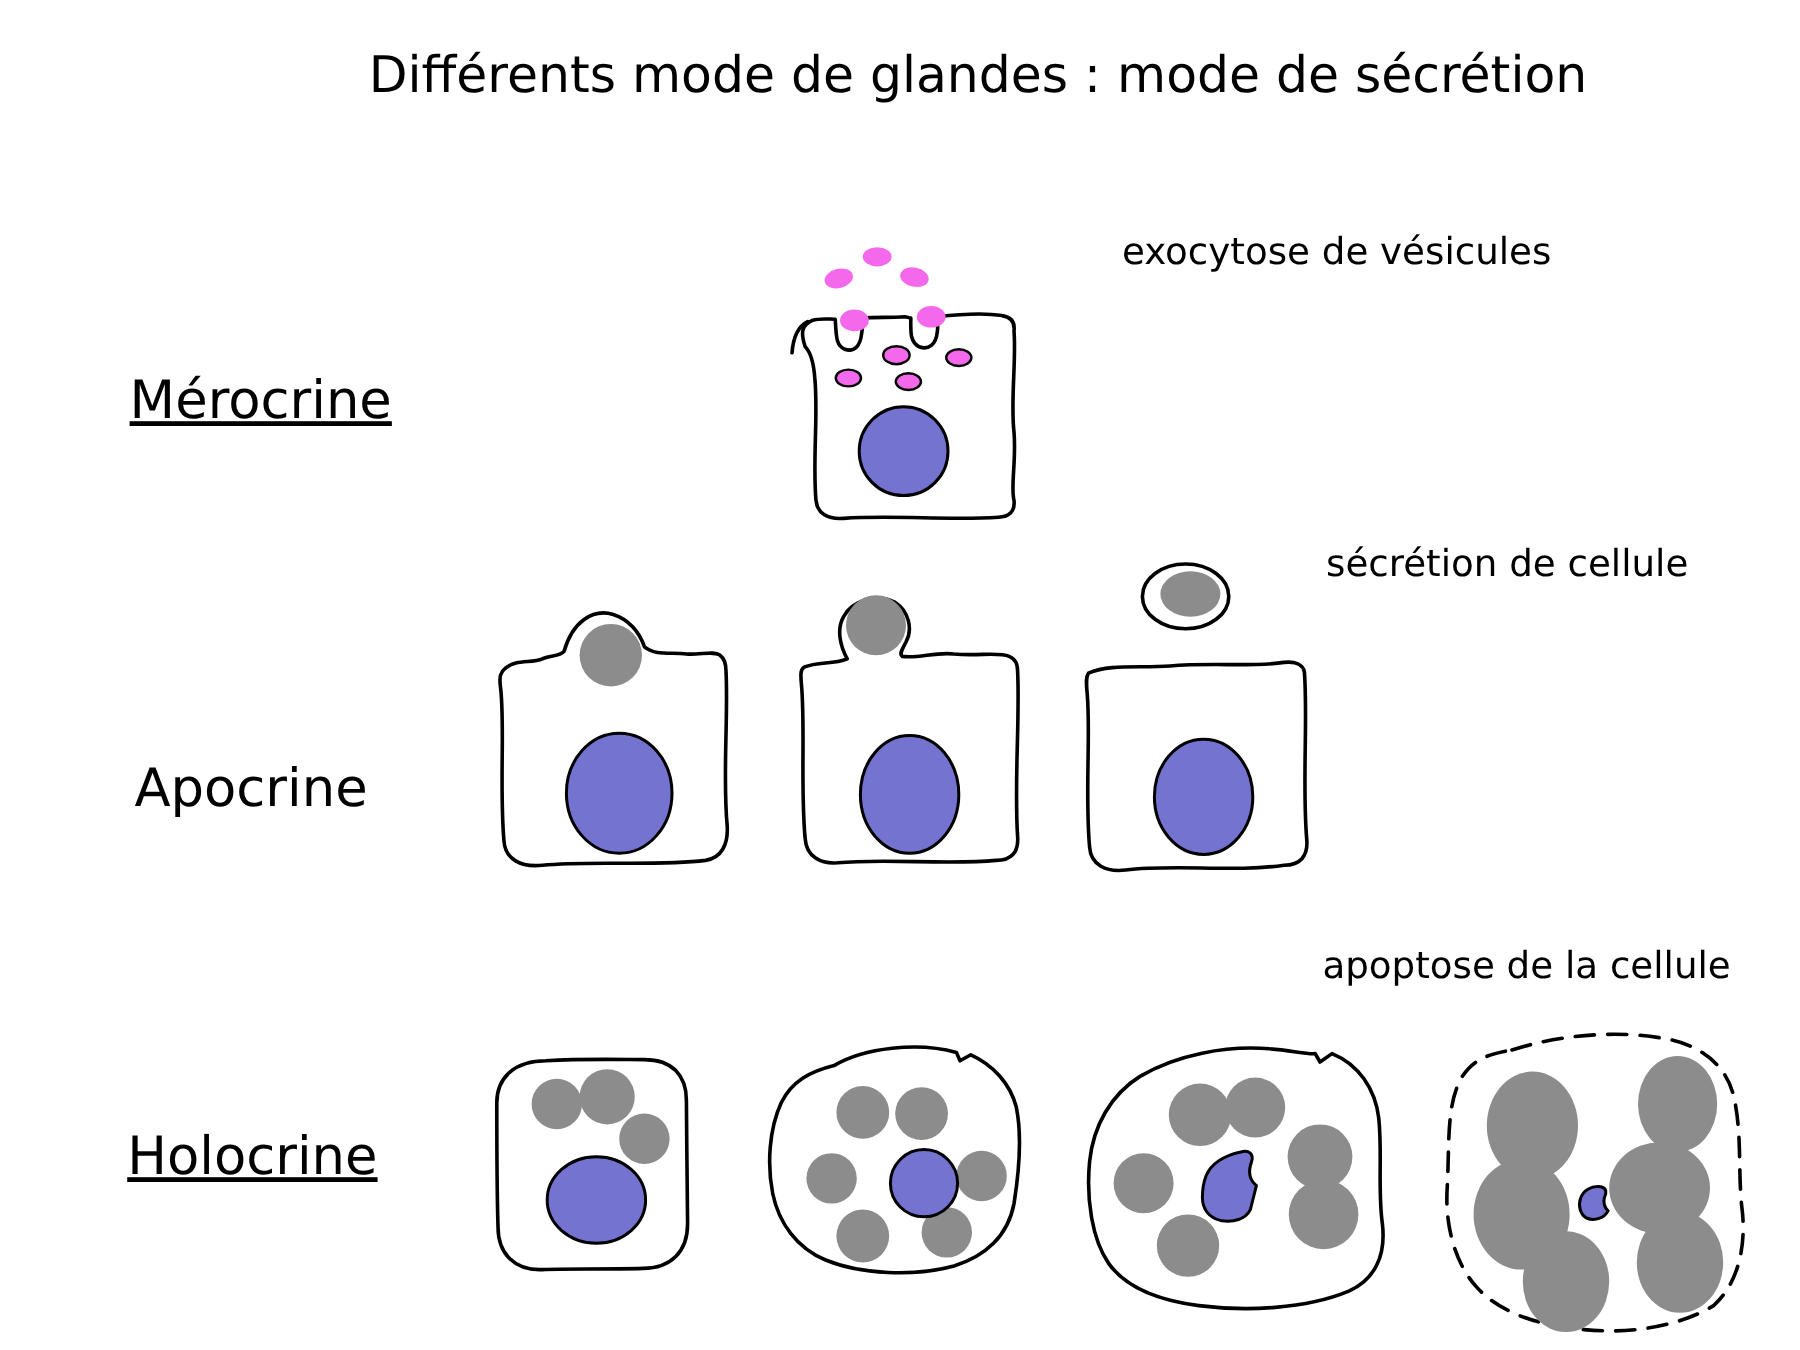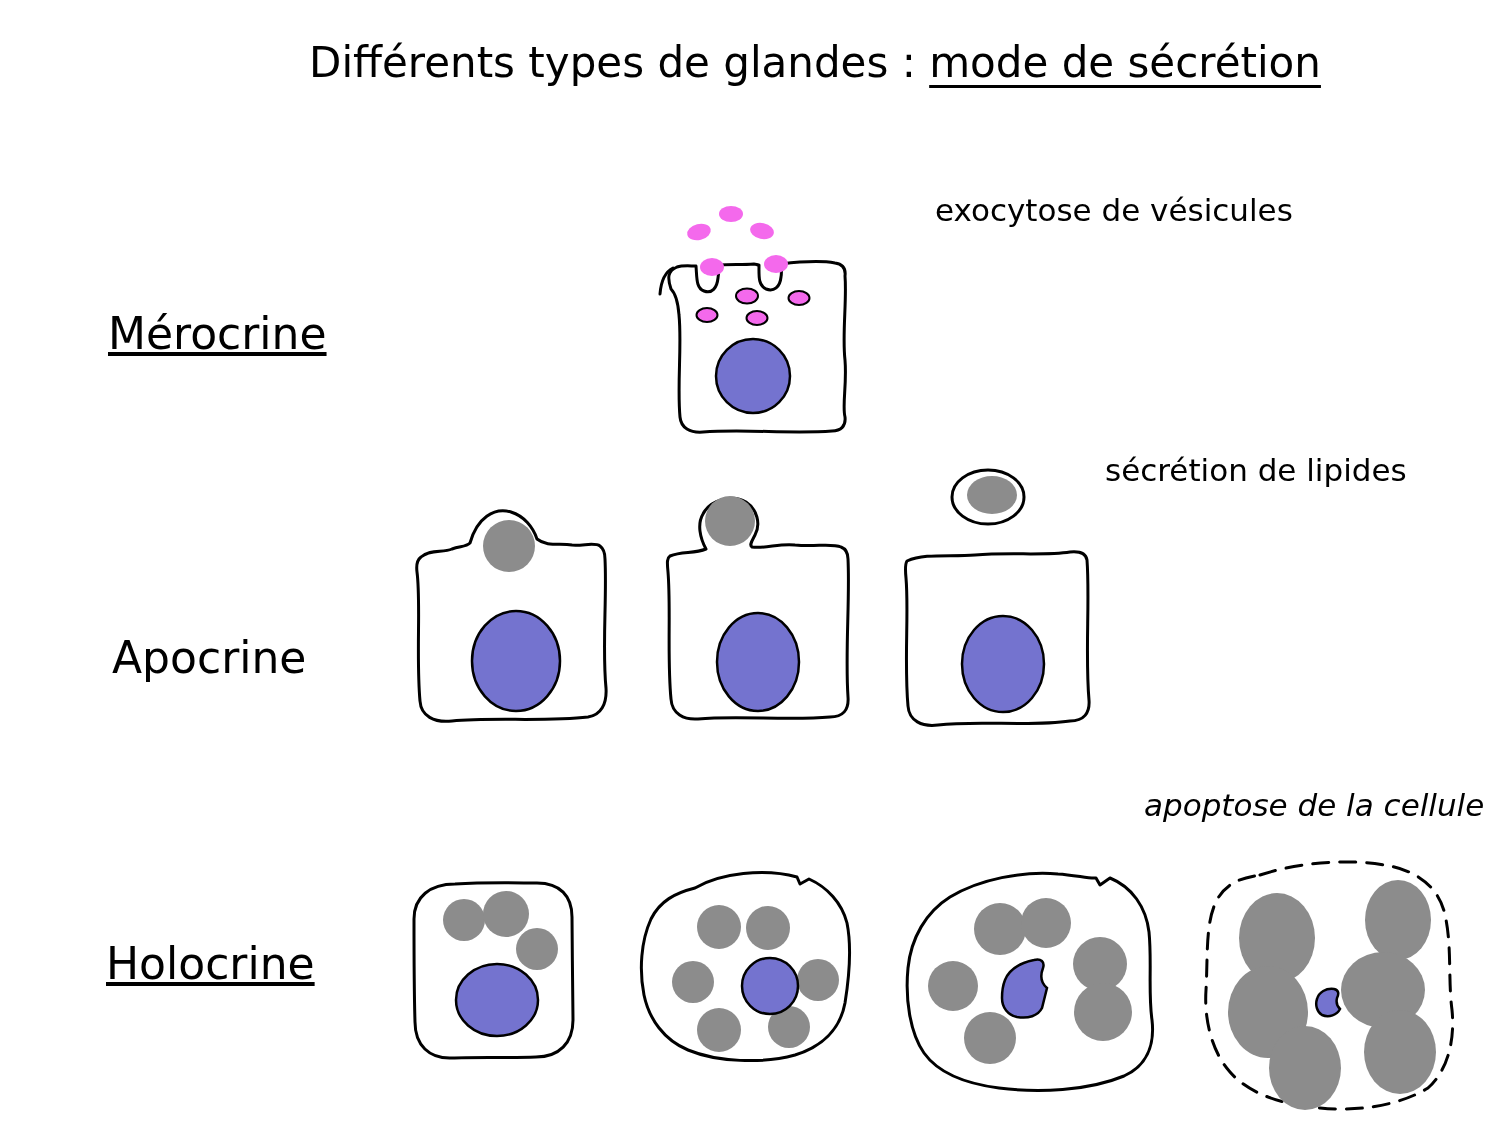--- a/index.html
+++ b/index.html
@@ -12,21 +12,20 @@
     color: #000;
   }
   .abs { position: absolute; }
   .title {
     top: 38px; left: 130px; right: 0;
     text-align: center;
     font-size: 42px;
     white-space: nowrap;
   }
   .title .underline {
-    text-decoration: underline;
     text-decoration-thickness: 3px;
     text-underline-offset: 8px;
   }
   .row-label { font-size: 44px; white-space: nowrap; }
   .annotation { font-size: 31px; white-space: nowrap; }
   svg.drawing { position: absolute; left: 0; top: 0; }
 
   .cell {
     fill: #ffffff;
     stroke: #000000;
@@ -37,26 +36,26 @@
   .cell-dashed { stroke-dasharray: 16 11; }
   .pen { fill: none; stroke: #000000; stroke-width: 3; stroke-linecap: round; }
   .nucleus-stroke { stroke: #000000; stroke-width: 2.5; }
   .vesicle-stroked { stroke: #000000; stroke-width: 2; }
   .ring { fill: #ffffff; stroke: #000000; stroke-width: 3; }
 </style>
 </head>
 <body>
 
 <div class="abs title">
-  <span>Différents types de glandes : </span><span class="underline">mode de sécrétion</span>
+  <span>Différents mode de glandes : </span><span class="underline">mode de sécrétion</span>
 </div>
 
 <div class="abs annotation" style="left:935px; top:192px;text-align:center;">exocytose de vésicules</div>
-<div class="abs annotation" style="left:1105px; top:452px;">sécrétion de lipides</div>
-<div class="abs annotation" style="left:1144px; top:787px;font-style:italic;">apoptose de la cellule</div>
+<div class="abs annotation" style="left:1105px; top:452px;">sécrétion de cellule</div>
+<div class="abs annotation" style="left:1102px; top:787px;">apoptose de la cellule</div>
 
 <div class="abs row-label" style="left:108px; top:308px;text-decoration:underline;">Mérocrine</div>
 <div class="abs row-label" style="left:112px; top:632px;">Apocrine</div>
 <div class="abs row-label" style="left:106px; top:938px;text-decoration:underline;">Holocrine</div>
 
 <svg class="drawing" width="1500" height="1125" viewBox="0 0 1500 1125">
 
   <g>
     <path class="cell" d="M 671 289
          C 667 277 668 271 677 267

